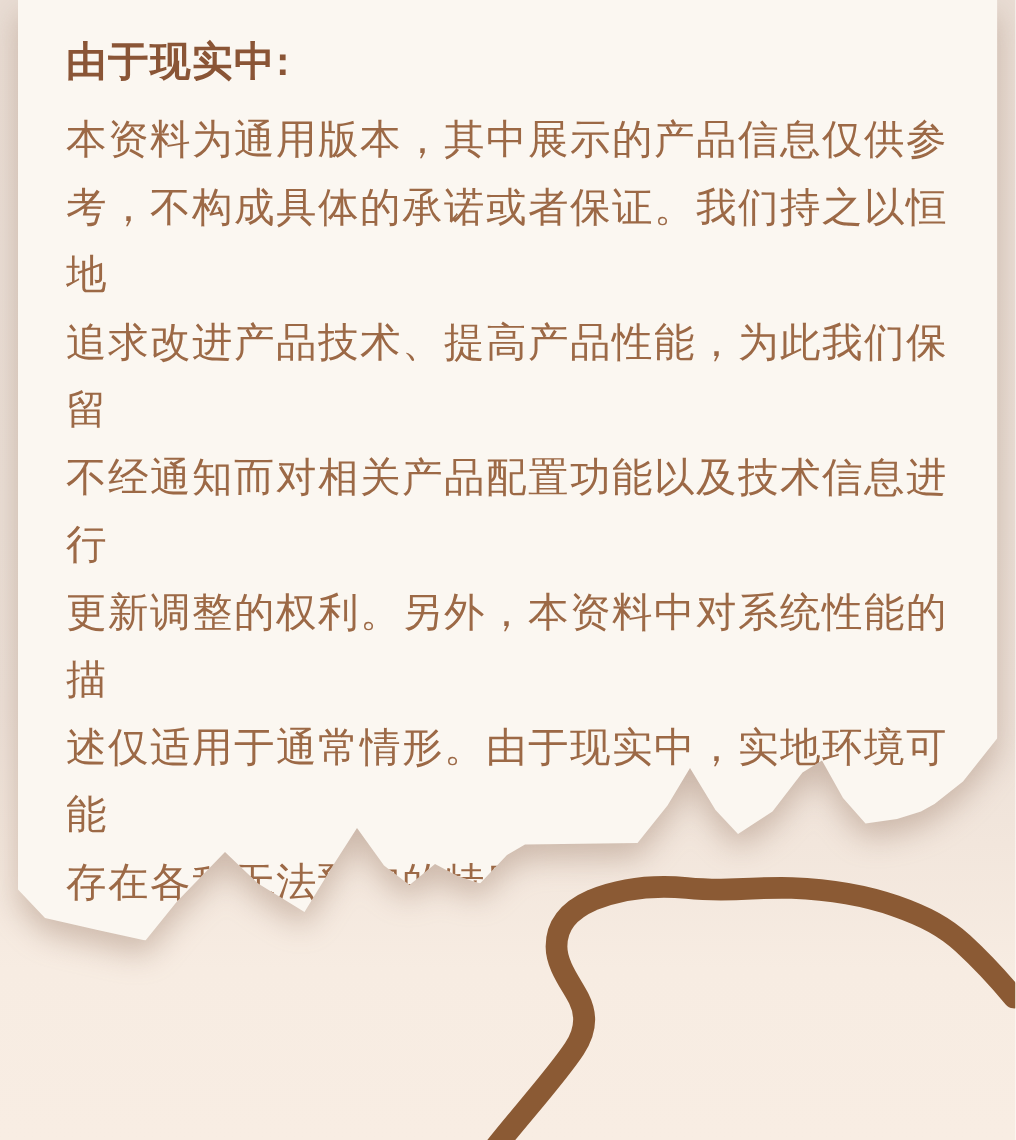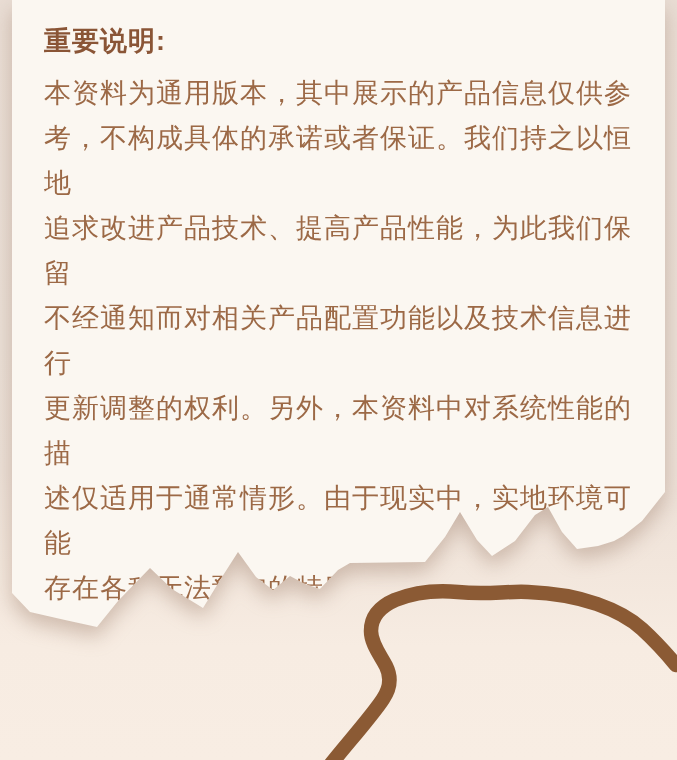--- a/index.html
+++ b/index.html
@@ -76,21 +76,21 @@
     width: 677px;
     height: 760px;
     pointer-events: none;
   }
 </style>
 </head>
 <body>
 
 <div class="panel-wrap">
   <div class="panel">
-    <h1 class="title">重要说明:</h1>
+    <h1 class="title">由于现实中:</h1>
     <p class="body-text">本资料为通用版本，其中展示的产品信息仅供参
 考，不构成具体的承诺或者保证。我们持之以恒地
 追求改进产品技术、提高产品性能，为此我们保留
 不经通知而对相关产品配置功能以及技术信息进行
 更新调整的权利。另外，本资料中对系统性能的描
 述仅适用于通常情形。由于现实中，实地环境可能
 存在各种无法预知的特别情况，因此相关产品性能
 的实现，将有赖于专业的调查分析以及设计规划。
 敬请垂询海湾公司工作人员，我们将非常乐意为您
 提供专业建议。</p>

